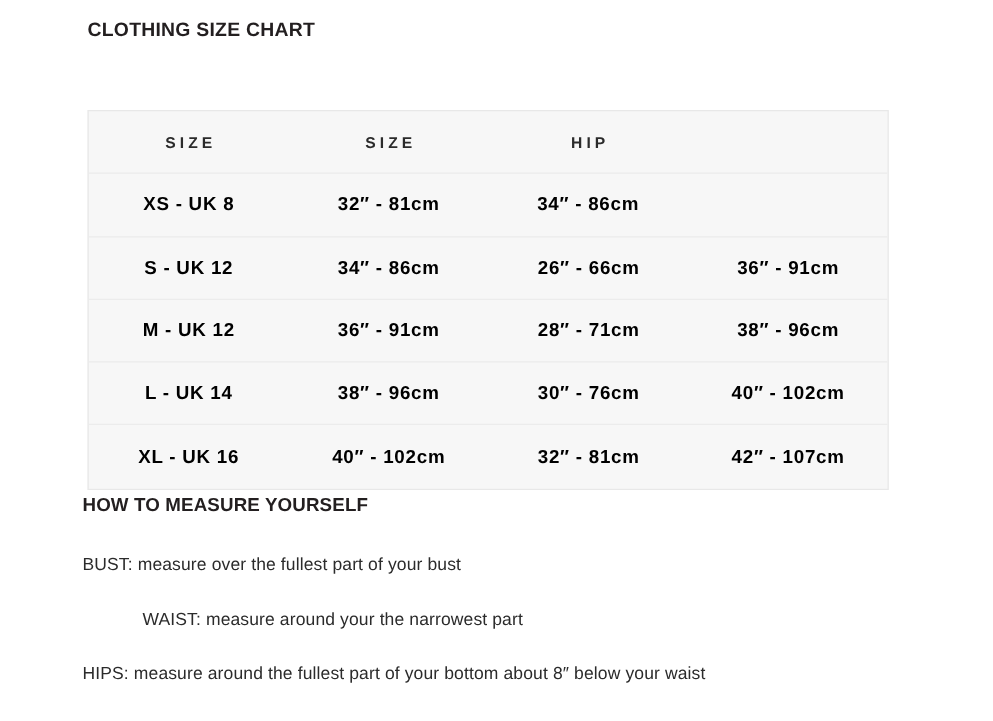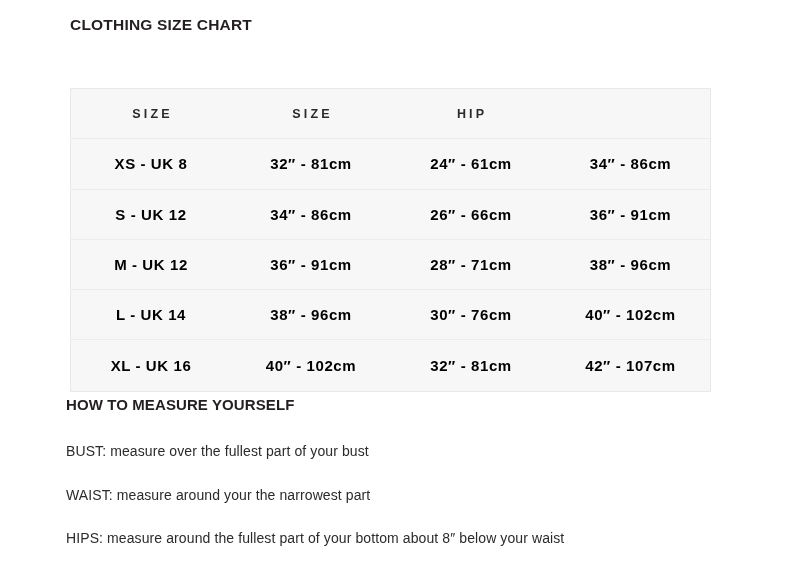--- a/index.html
+++ b/index.html
@@ -104,42 +104,41 @@
   .measure-line {
     position: absolute;
     left: 66px;
     font-size: 14px;
     font-weight: 400;
     letter-spacing: 0.1px;
     color: #2b2b2b;
     white-space: nowrap;
   }
   .ml-0 { top: 443px; }
-  .ml-1 { top: 487px; }
+  .ml-1 { top: 487px; margin-left: 48px; }
   .ml-2 { top: 530px; }
 </style>
 </head>
 <body>
 
 <div class="page">
 
   <div class="chart-title">CLOTHING SIZE CHART</div>
 
   <div class="size-table">
 
     <div class="srow header-row">
       <div class="scell col-size">SIZE</div>
       <div class="scell col-waist">SIZE</div>
       <div class="scell col-hip">HIP</div>
     </div>
 
     <div class="srow data-row">
       <div class="scell col-size">XS - UK 8</div>
       <div class="scell col-bust">32″ - 81cm</div>
-      <div class="scell col-waist">24″ - 61cm</div>
       <div class="scell col-hip">34″ - 86cm</div>
     </div>
 
     <div class="srow data-row">
       <div class="scell col-size">S - UK 12</div>
       <div class="scell col-bust">34″ - 86cm</div>
       <div class="scell col-waist">26″ - 66cm</div>
       <div class="scell col-hip">36″ - 91cm</div>
     </div>
 

